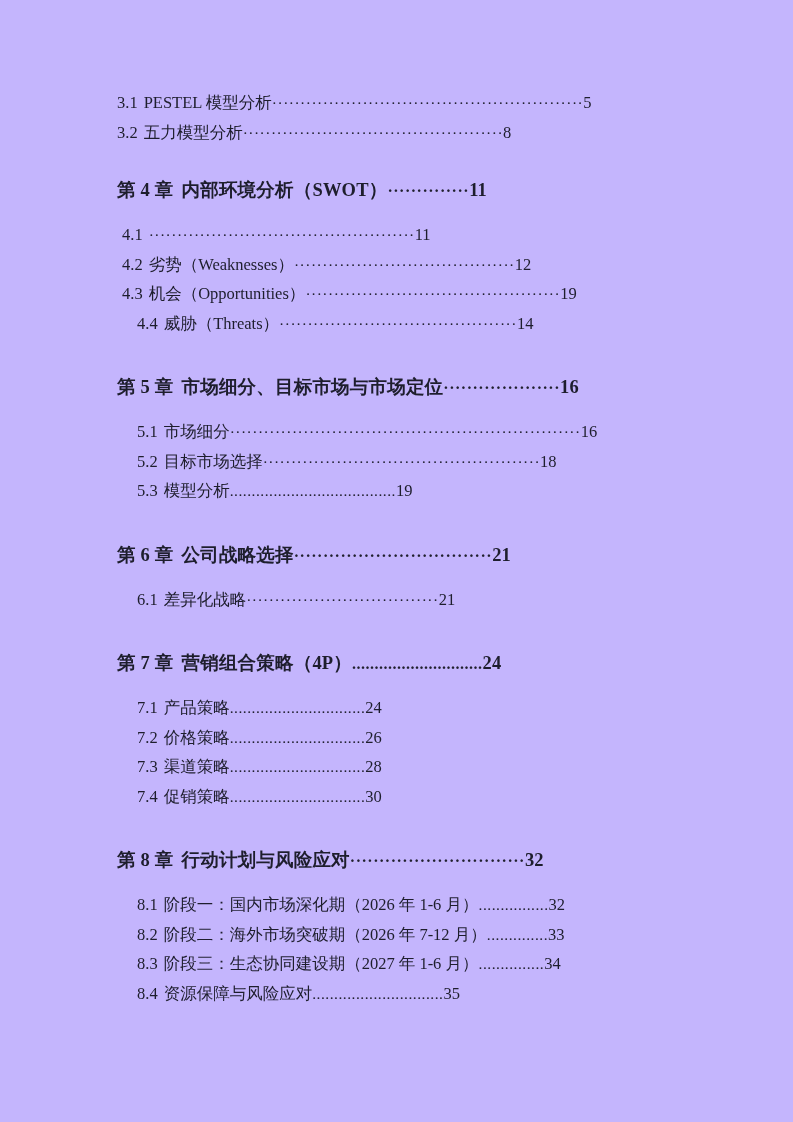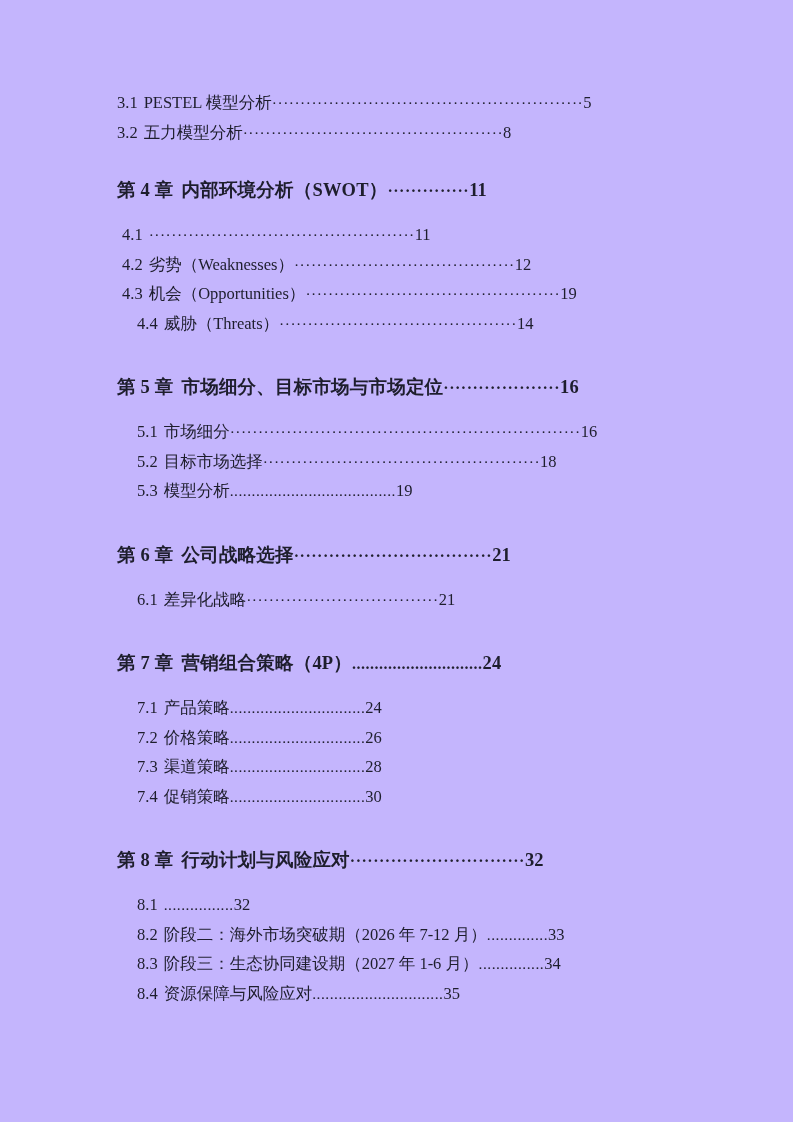--- a/index.html
+++ b/index.html
@@ -212,20 +212,21 @@
         <span class="pg">30</span>
       </div>
       <div class="toc-line chap ind-0 gap-block">
         <span class="num">第 8 章</span>
         <span class="title"> 行动计划与风险应对</span>
         <span class="leader">······························</span>
         <span class="pg">32</span>
       </div>
       <div class="toc-line sec ind-3 gap-chapter-after">
         <span class="num">8.1</span>
+        <span class="title"> 阶段一：国内市场深化期（2026 年 1-6 月）</span>
         <span class="leader">................</span>
         <span class="pg">32</span>
       </div>
       <div class="toc-line sec ind-3">
         <span class="num">8.2</span>
         <span class="title"> 阶段二：海外市场突破期（2026 年 7-12 月）</span>
         <span class="leader">..............</span>
         <span class="pg">33</span>
       </div>
       <div class="toc-line sec ind-3">

